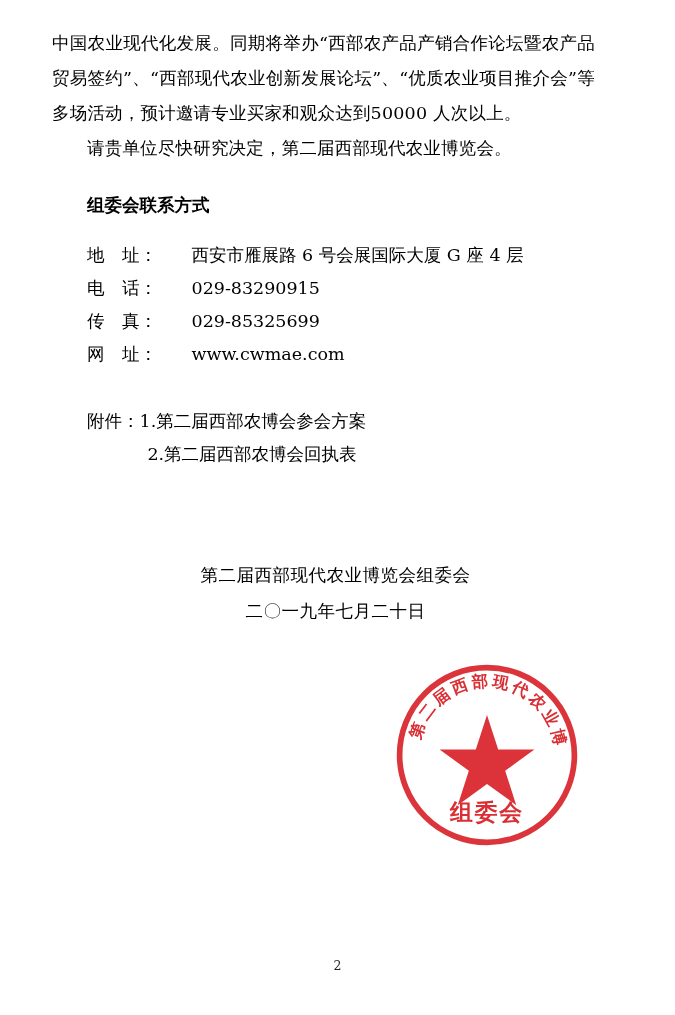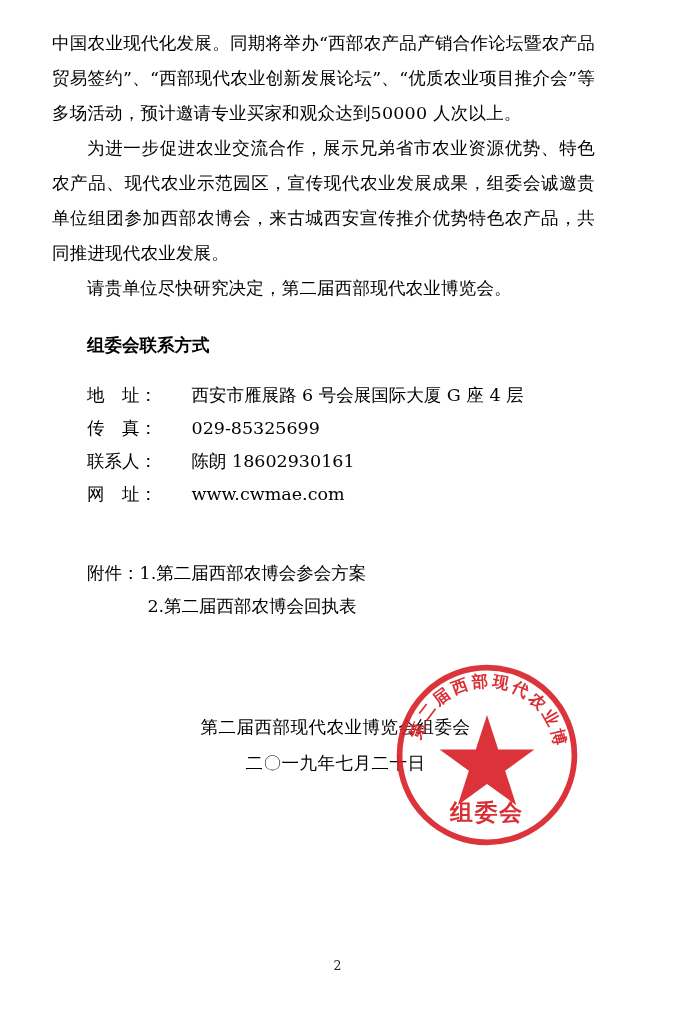--- a/index.html
+++ b/index.html
@@ -54,21 +54,21 @@
   .contact-label {
     display: inline-block;
     width: 4.6em;
     font-weight: normal;
   }
   .contact-value {
     font-weight: normal;
     margin-left: 24px;
   }
   .attach-block {
-    margin-top: 46px;
+    margin-top: 34px;
     padding-left: 2em;
     font-size: 17.5px;
     line-height: 33px;
   }
   .attach-first {
     white-space: nowrap;
   }
   .attach-second {
     white-space: nowrap;
     padding-left: 3.45em;
@@ -111,34 +111,33 @@
   .latin {
     font-family: "DejaVu Serif", "Liberation Serif", serif;
   }
 </style>
 </head>
 <body>
 
 <div class="page">
 
   <p class="para">中国农业现代化发展。同期将举办“西部农产品产销合作论坛暨农产品贸易签约”、“西部现代农业创新发展论坛”、“优质农业项目推介会”等多场活动，预计邀请专业买家和观众达到50000 人次以上。</p>
-  <p class="para indent">为进一步促进农业交流合作，展示兄弟省市农业资源优势、特色农产品、现代农业示范园区，宣传现代农业发展成果，组委会诚邀贵单位组团参加西部农博会，来古城西安宣传推介优势特色农产品，共同推进现代农业发展。</p>
   <p class="para indent">请贵单位尽快研究决定，第二届西部现代农业博览会。</p>
 
   <div class="section-title">组委会联系方式</div>
 
   <ul class="contact-list">
     <li class="contact-row">
       <span class="contact-label">地　址：</span><span class="contact-value">西安市雁展路 6 号会展国际大厦 G 座 4 层</span>
     </li>
     <li class="contact-row">
-      <span class="contact-label">传　真：</span><span class="contact-value latin">029-85325699</span>
+      <span class="contact-label">电　话：</span><span class="contact-value latin">029-83290915</span>
     </li>
     <li class="contact-row">
-      <span class="contact-label">联系人：</span><span class="contact-value">陈朗 18602930161</span>
+      <span class="contact-label">传　真：</span><span class="contact-value latin">029-85325699</span>
     </li>
     <li class="contact-row">
       <span class="contact-label">网　址：</span><span class="contact-value latin">www.cwmae.com</span>
     </li>
   </ul>
 
   <div class="attach-block">
     <div class="attach-first">
       <span>附件：</span><span>1.第二届西部农博会参会方案</span>
     </div>

